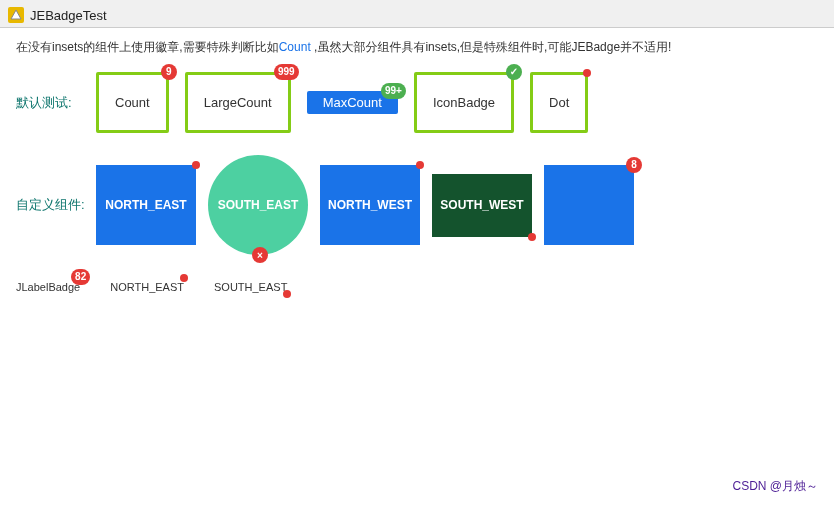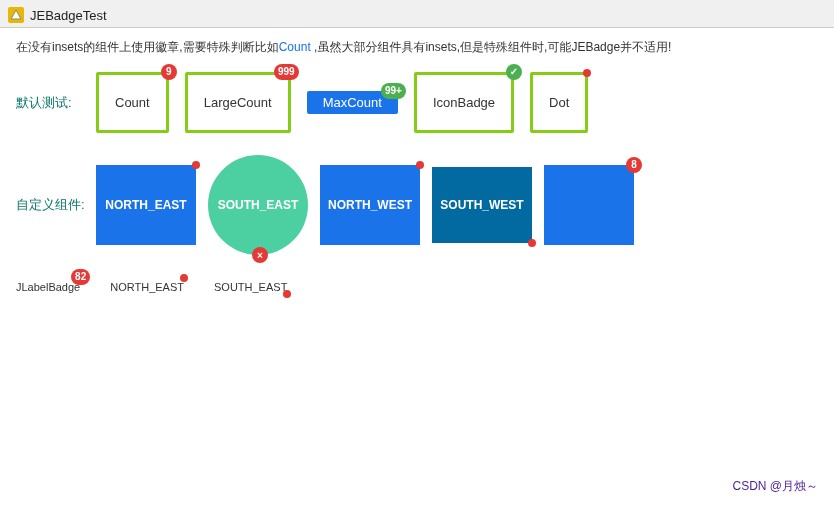--- a/index.html
+++ b/index.html
@@ -139,24 +139,24 @@
       width: 100px;
       height: 100px;
       border-radius: 50%;
       display: flex;
       align-items: center;
       justify-content: center;
       font-size: 12px;
       font-weight: bold;
     }
     .box-teal {
-      background: #0369a1;
+      background: #14532d;
       color: white;
       width: 100px;
-      height: 76px;
+      height: 63px;
       display: flex;
       align-items: center;
       justify-content: center;
       font-size: 12px;
       font-weight: bold;
     }
     
     .jlabel-row {
       display: flex;
       align-items: center;

